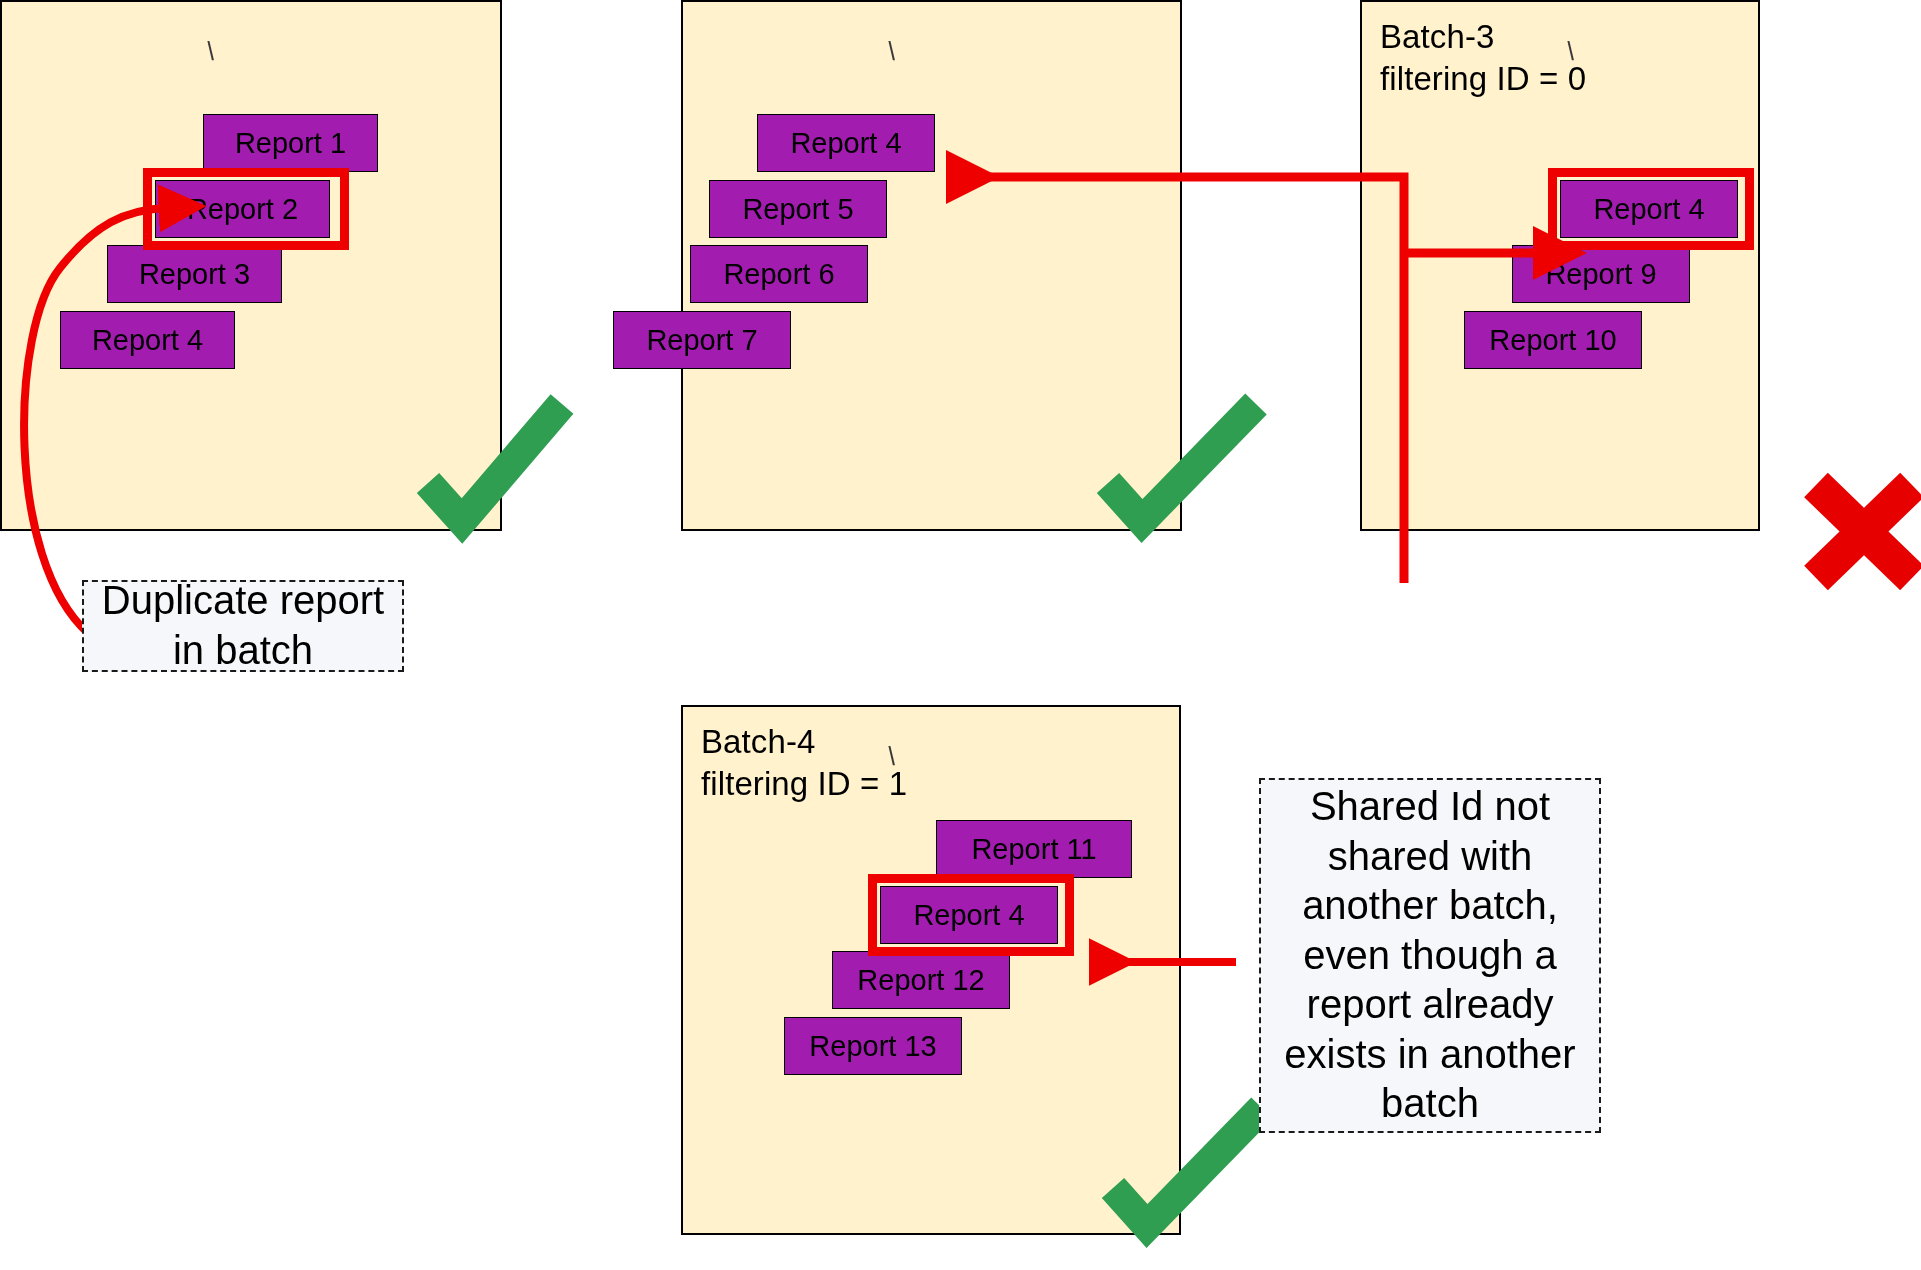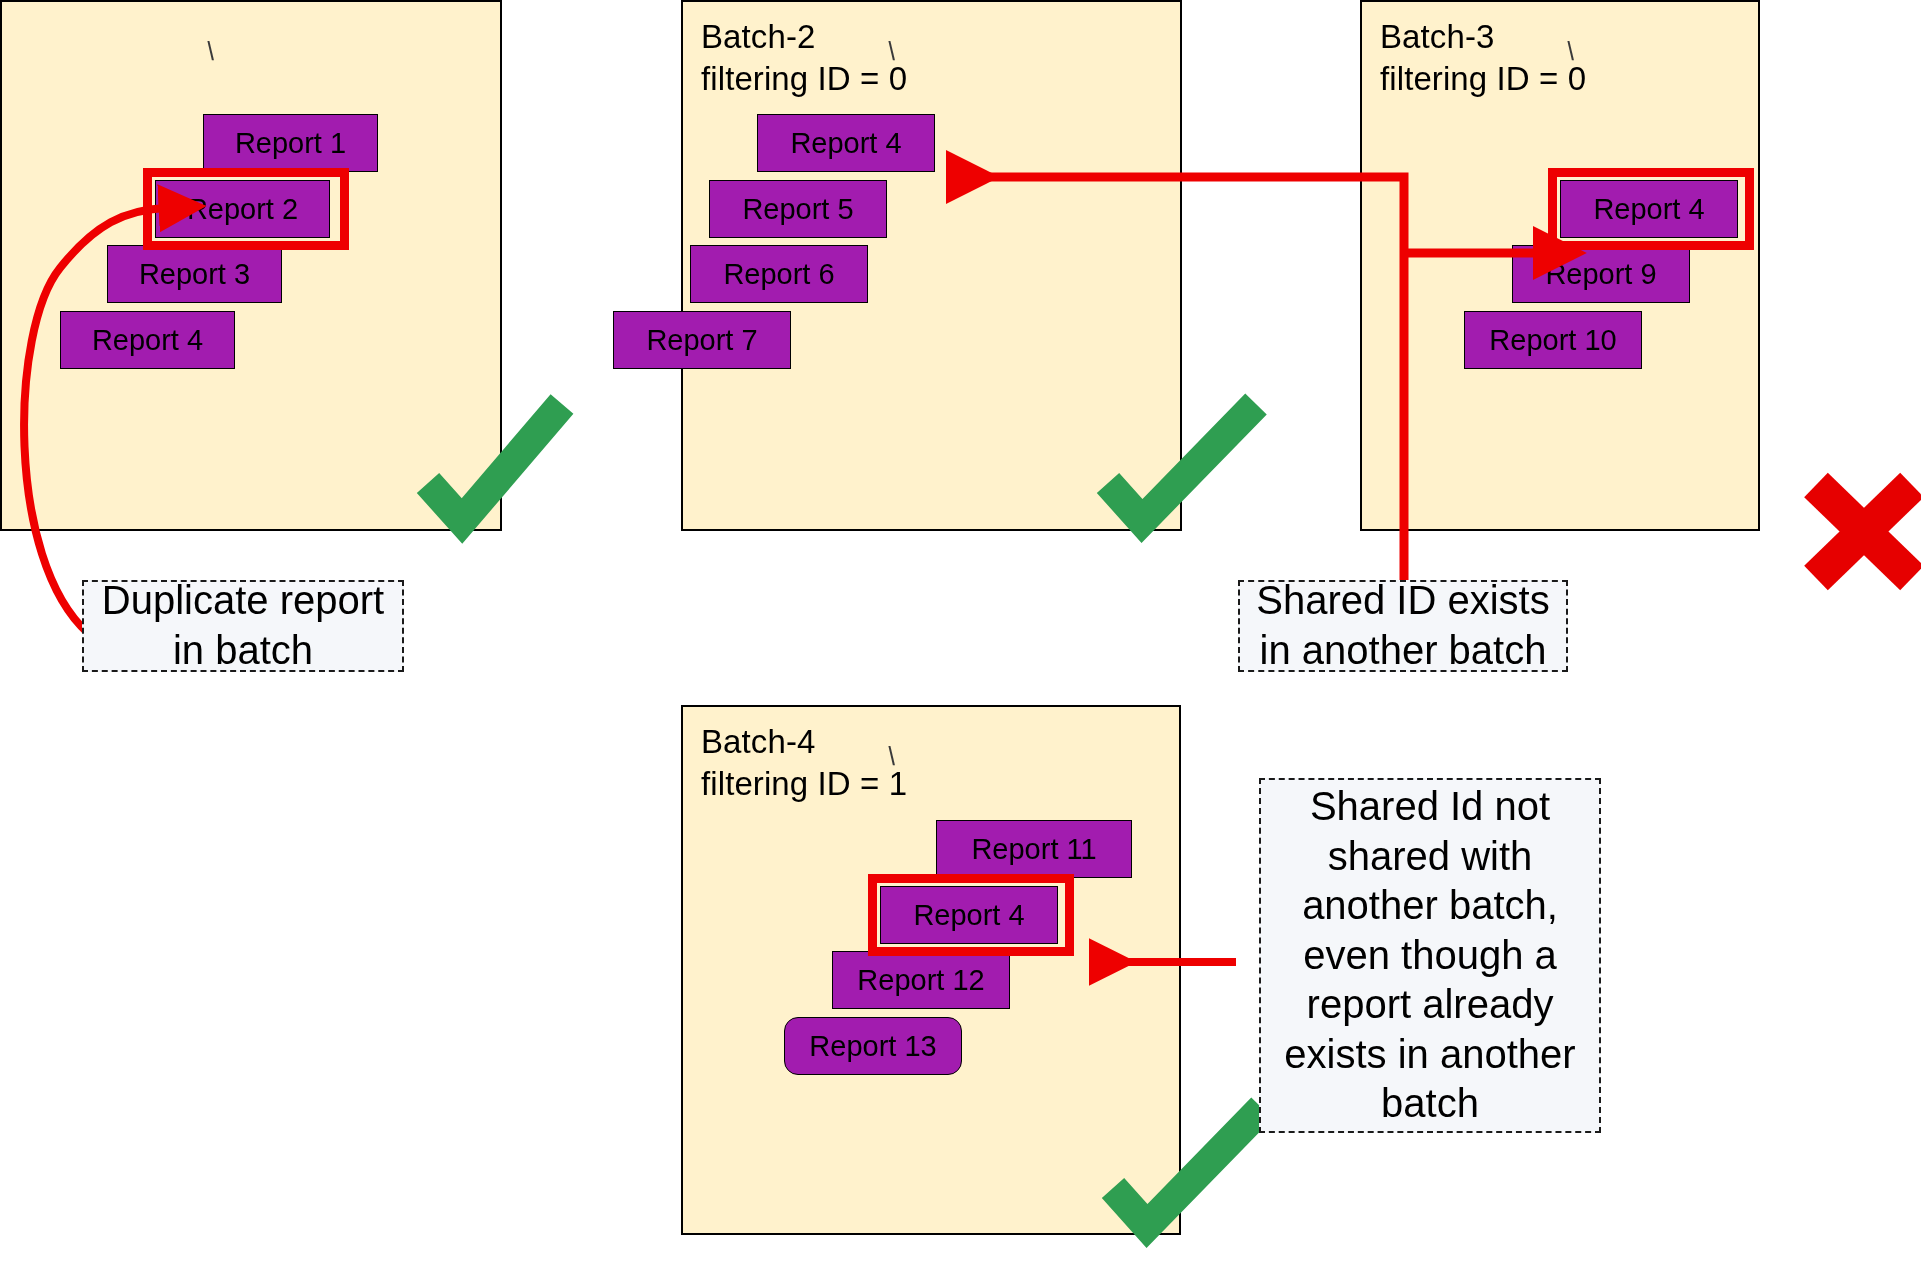--- a/index.html
+++ b/index.html
@@ -91,22 +91,20 @@
     <div class="tick-mark" style="left:205px; top:36px;">\</div>
   </div>
 
   <div class="report-card" style="left:203px; top:114px; width:175px; height:58px;">Report 1</div>
   <div class="report-card" style="left:155px; top:180px; width:175px; height:58px;">Report 2</div>
   <div class="report-card" style="left:107px; top:245px; width:175px; height:58px;">Report 3</div>
   <div class="report-card" style="left:60px; top:311px; width:175px; height:58px;">Report 4</div>
   <div class="highlight-rect" style="left:143px; top:168px; width:206px; height:82px;"></div>
 
   <div class="batch-box" style="left:681px; top:0px; width:501px; height:531px;">
-    <div class="batch-title"><span>Batch-2</span>
-<span>filtering ID = 0</span></div>
     <div class="tick-mark" style="left:205px; top:36px;">\</div>
   </div>
 
   <div class="report-card" style="left:757px; top:114px; width:178px; height:58px;">Report 4</div>
   <div class="report-card" style="left:709px; top:180px; width:178px; height:58px;">Report 5</div>
   <div class="report-card" style="left:661px; top:245px; width:178px; height:58px;margin-left:29px;">Report 6</div>
   <div class="report-card" style="left:613px; top:311px; width:178px; height:58px;">Report 7</div>
 
   <div class="batch-box" style="left:1360px; top:0px; width:400px; height:531px;">
     <div class="batch-title"><span>Batch-3</span>
@@ -121,21 +119,21 @@
 
   <div class="batch-box" style="left:681px; top:705px; width:500px; height:530px;">
     <div class="batch-title"><span>Batch-4</span>
 <span>filtering ID = 1</span></div>
     <div class="tick-mark" style="left:205px; top:36px;">\</div>
   </div>
 
   <div class="report-card" style="left:936px; top:820px; width:196px; height:58px;">Report 11</div>
   <div class="report-card" style="left:880px; top:886px; width:178px; height:58px;">Report 4</div>
   <div class="report-card" style="left:832px; top:951px; width:178px; height:58px;">Report 12</div>
-  <div class="report-card" style="left:784px; top:1017px; width:178px; height:58px;border-radius:14px;">Report 13</div>
+  <div class="report-card" style="left:784px; top:1017px; width:178px; height:58px;">Report 13</div>
   <div class="highlight-rect" style="left:868px; top:874px; width:206px; height:82px;"></div>
 
   <svg class="svg-layer" viewBox="0 0 1921 1270" xmlns="http://www.w3.org/2000/svg">
     <defs>
       <marker id="arrowhead-left" markerWidth="6" markerHeight="6" refX="5.2" refY="3" orient="auto" markerUnits="strokeWidth">
         <path d="M 6 0 L 0 3 L 6 6 z" fill="#ee0000"></path>
       </marker>
       <marker id="arrowhead-right" markerWidth="6" markerHeight="6" refX="0.8" refY="3" orient="auto" markerUnits="strokeWidth">
         <path d="M 0 0 L 6 3 L 0 6 z" fill="#ee0000"></path>
       </marker>
@@ -159,24 +157,20 @@
       <path d="M 1816 485 L 1912 578" stroke="#e60000" stroke-width="34" stroke-linecap="butt"></path>
       <path d="M 1912 485 L 1816 578" stroke="#e60000" stroke-width="34" stroke-linecap="butt"></path>
     </g>
   </svg>
 
   <div class="callout" style="left:82px; top:580px; width:322px; height:92px;">
     <span>Duplicate report
 in batch</span>
   </div>
 
-  <div class="callout" style="left:1238px; top:580px; width:330px; height:92px;">
-    <span>Shared ID exists
-in another batch</span>
-  </div>
 
   <div class="callout" style="left:1259px; top:778px; width:342px; height:355px;">
     <span>Shared Id not
 shared with
 another batch,
 even though a
 report already
 exists in another
 batch</span>
   </div>

